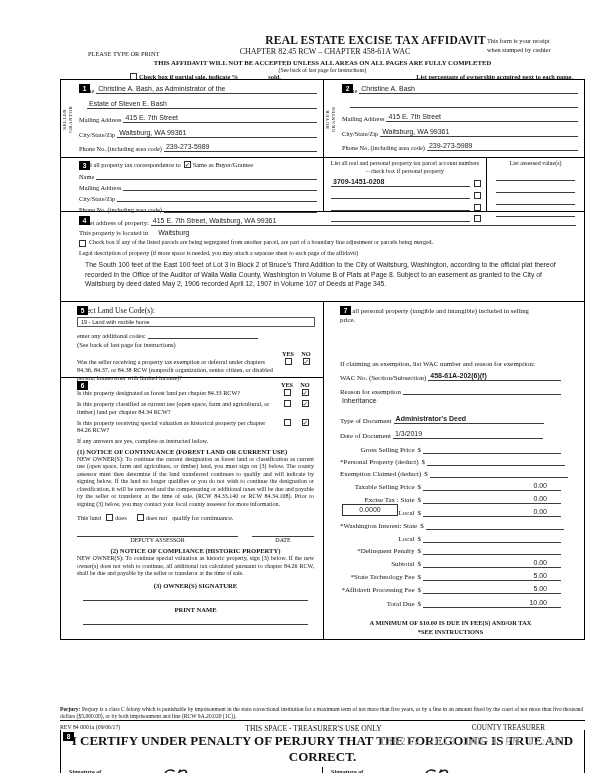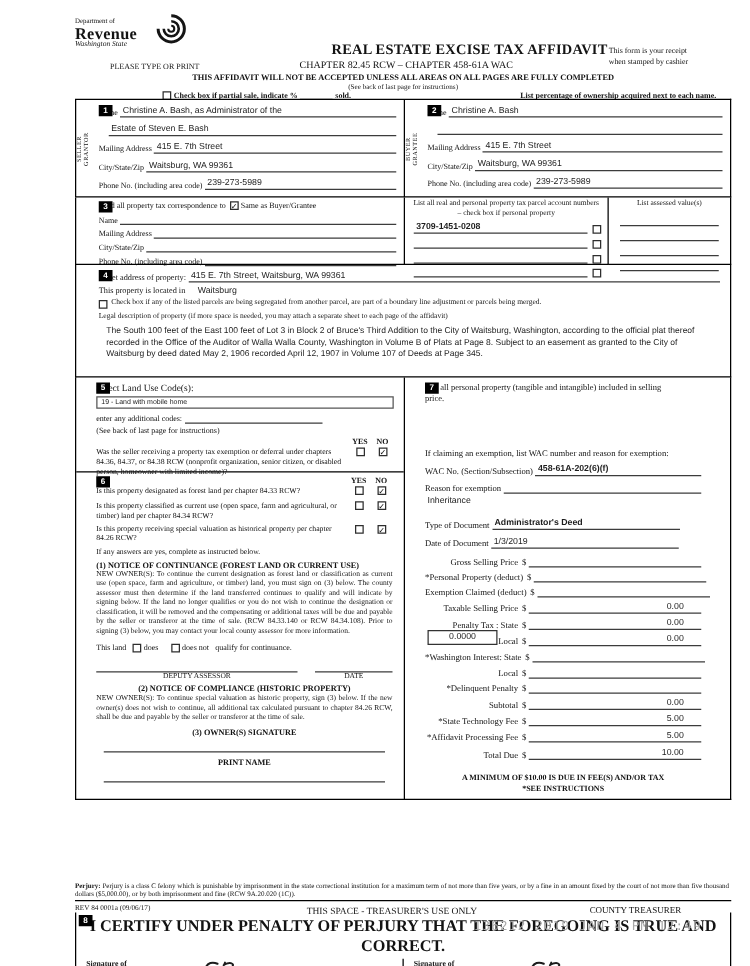--- a/index.html
+++ b/index.html
@@ -82,32 +82,20 @@
             display:flex; justify-content:space-between; align-items:flex-start; }
   #stamp { left:379px; top:736px; font-family:"DejaVu Sans Mono", monospace;
            font-size:10px; color:#a9a9a9; letter-spacing:1px; }
 </style>
 </head>
 <body>
 
 <div class="page">
 
   <div id="hdr" class="abs">
-    <div class="abs" style="left:0;top:0;width:100px;position:relative;">
-      <div class="logo-text">
-        <span class="lt1">Department of</span>
-        <span class="lt2">Revenue</span>
-        <span class="lt3">Washington State</span>
-      </div>
-      <svg class="abs" style="left:64px;top:-4px;" width="26" height="26" viewBox="0 0 26 26">
-        <path d="M13 2.5 A10.5 10.5 0 1 1 2.5 13" stroke="#151515" stroke-width="2.4" fill="none"></path>
-        <path d="M13 7 A6 6 0 1 1 7 13" stroke="#151515" stroke-width="2.1" fill="none"></path>
-        <path d="M13 10.6 A2.4 2.4 0 1 1 10.6 13" stroke="#151515" stroke-width="1.7" fill="none"></path>
-      </svg>
-    </div>
     <div class="abs b" style="left:104px;top:20px;width:322px;text-align:right;font-size:11.5px;letter-spacing:.2px;">REAL ESTATE EXCISE TAX AFFIDAVIT</div>
     <div class="abs" style="left:104px;top:33px;width:322px;text-align:center;font-size:8px;">CHAPTER 82.45 RCW – CHAPTER 458-61A WAC</div>
     <div class="abs" style="right:0;top:23px;width:98px;font-size:6.3px;line-height:1.35;">
       <span style="display:block;">This form is your receipt</span>
       <span style="display:block;">when stamped by cashier</span>
     </div>
     <div class="abs" style="left:28px;top:36px;font-size:6.4px;">PLEASE TYPE OR PRINT</div>
     <div class="abs b" style="left:0;top:45px;width:100%;text-align:center;font-size:6.7px;">THIS AFFIDAVIT WILL NOT BE ACCEPTED UNLESS ALL AREAS ON ALL PAGES ARE FULLY COMPLETED</div>
     <div class="abs" style="left:0;top:52.5px;width:100%;text-align:center;font-size:5.7px;">(See back of last page for instructions)</div>
     <div class="abs" style="left:0;top:58px;width:100%;display:flex;align-items:flex-end;">
@@ -356,21 +344,21 @@
           <span class="mlabel">Exemption Claimed (deduct)</span>
           <span class="dollar">$</span>
           <span class="mline val"></span>
         </div>
       <div class="mrow">
           <span class="mlabel">Taxable Selling Price</span>
           <span class="dollar">$</span>
           <span class="mline val">0.00</span>
         </div>
       <div class="mrow">
-          <span class="mlabel">Penalty Tax : State</span>
+          <span class="mlabel">Excise Tax : State</span>
           <span class="dollar">$</span>
           <span class="mline val">0.00</span>
         </div>
       <div class="mrow" style="margin-bottom:4px;">
         <span class="ratebox val">0.0000</span>
         <span class="mlabel">Local</span>
           <span class="dollar">$</span>
           <span class="mline val">0.00</span>
         </div>
       <div class="mrow">

